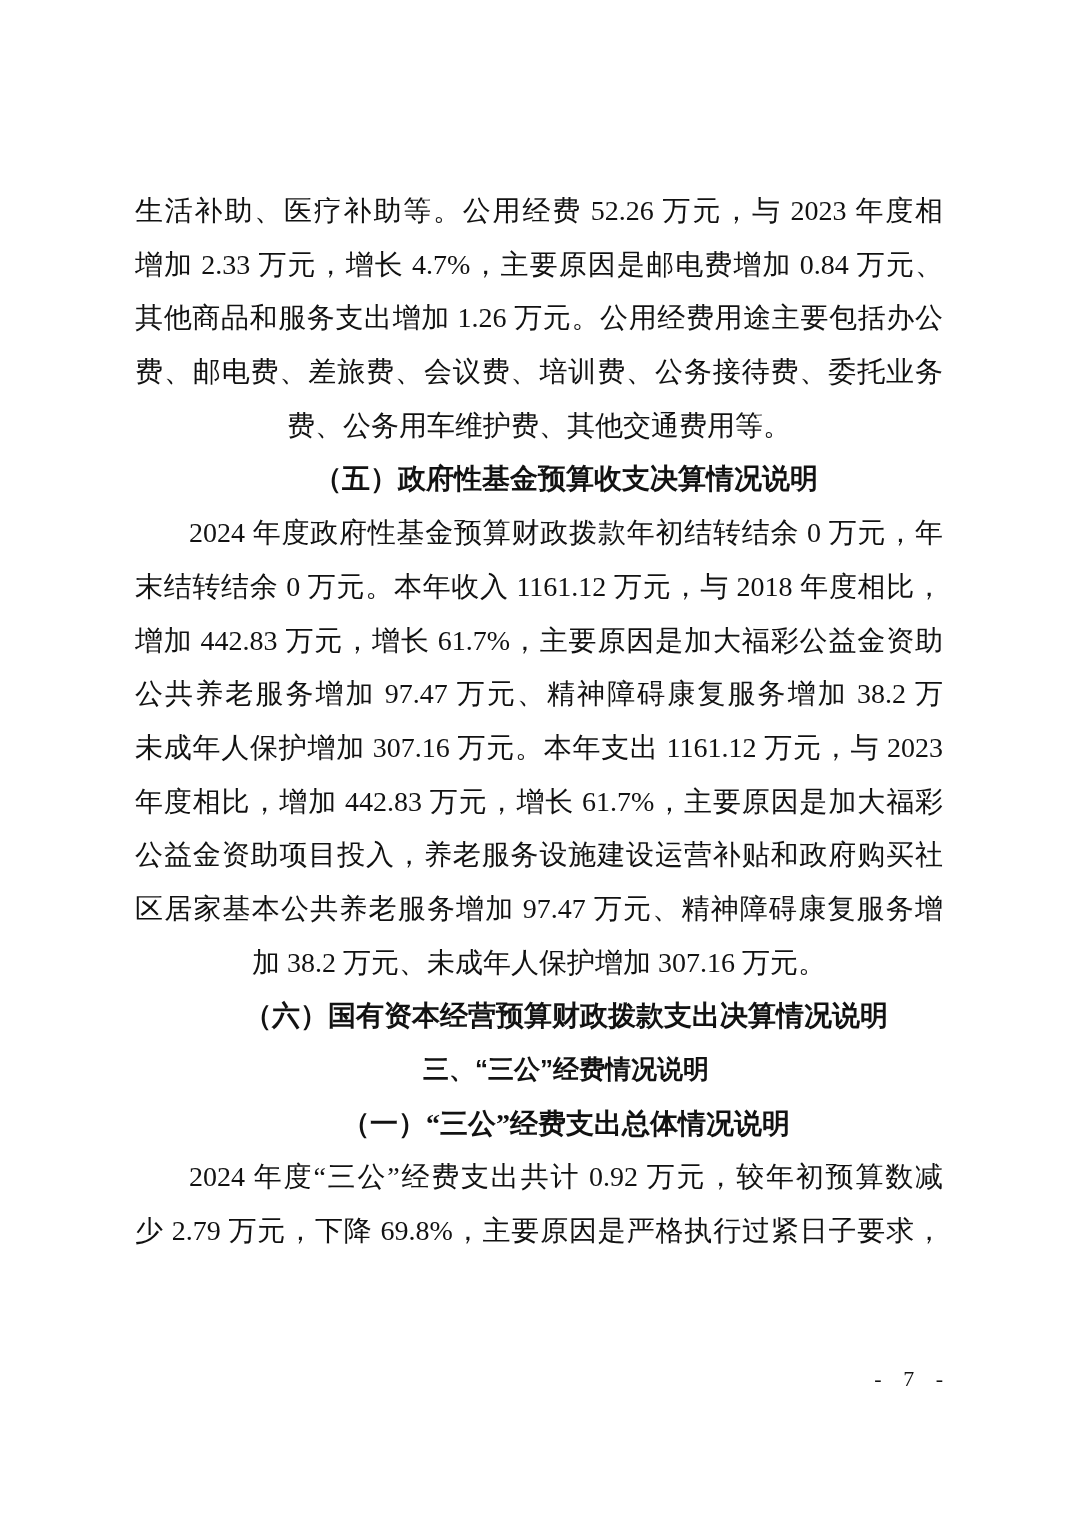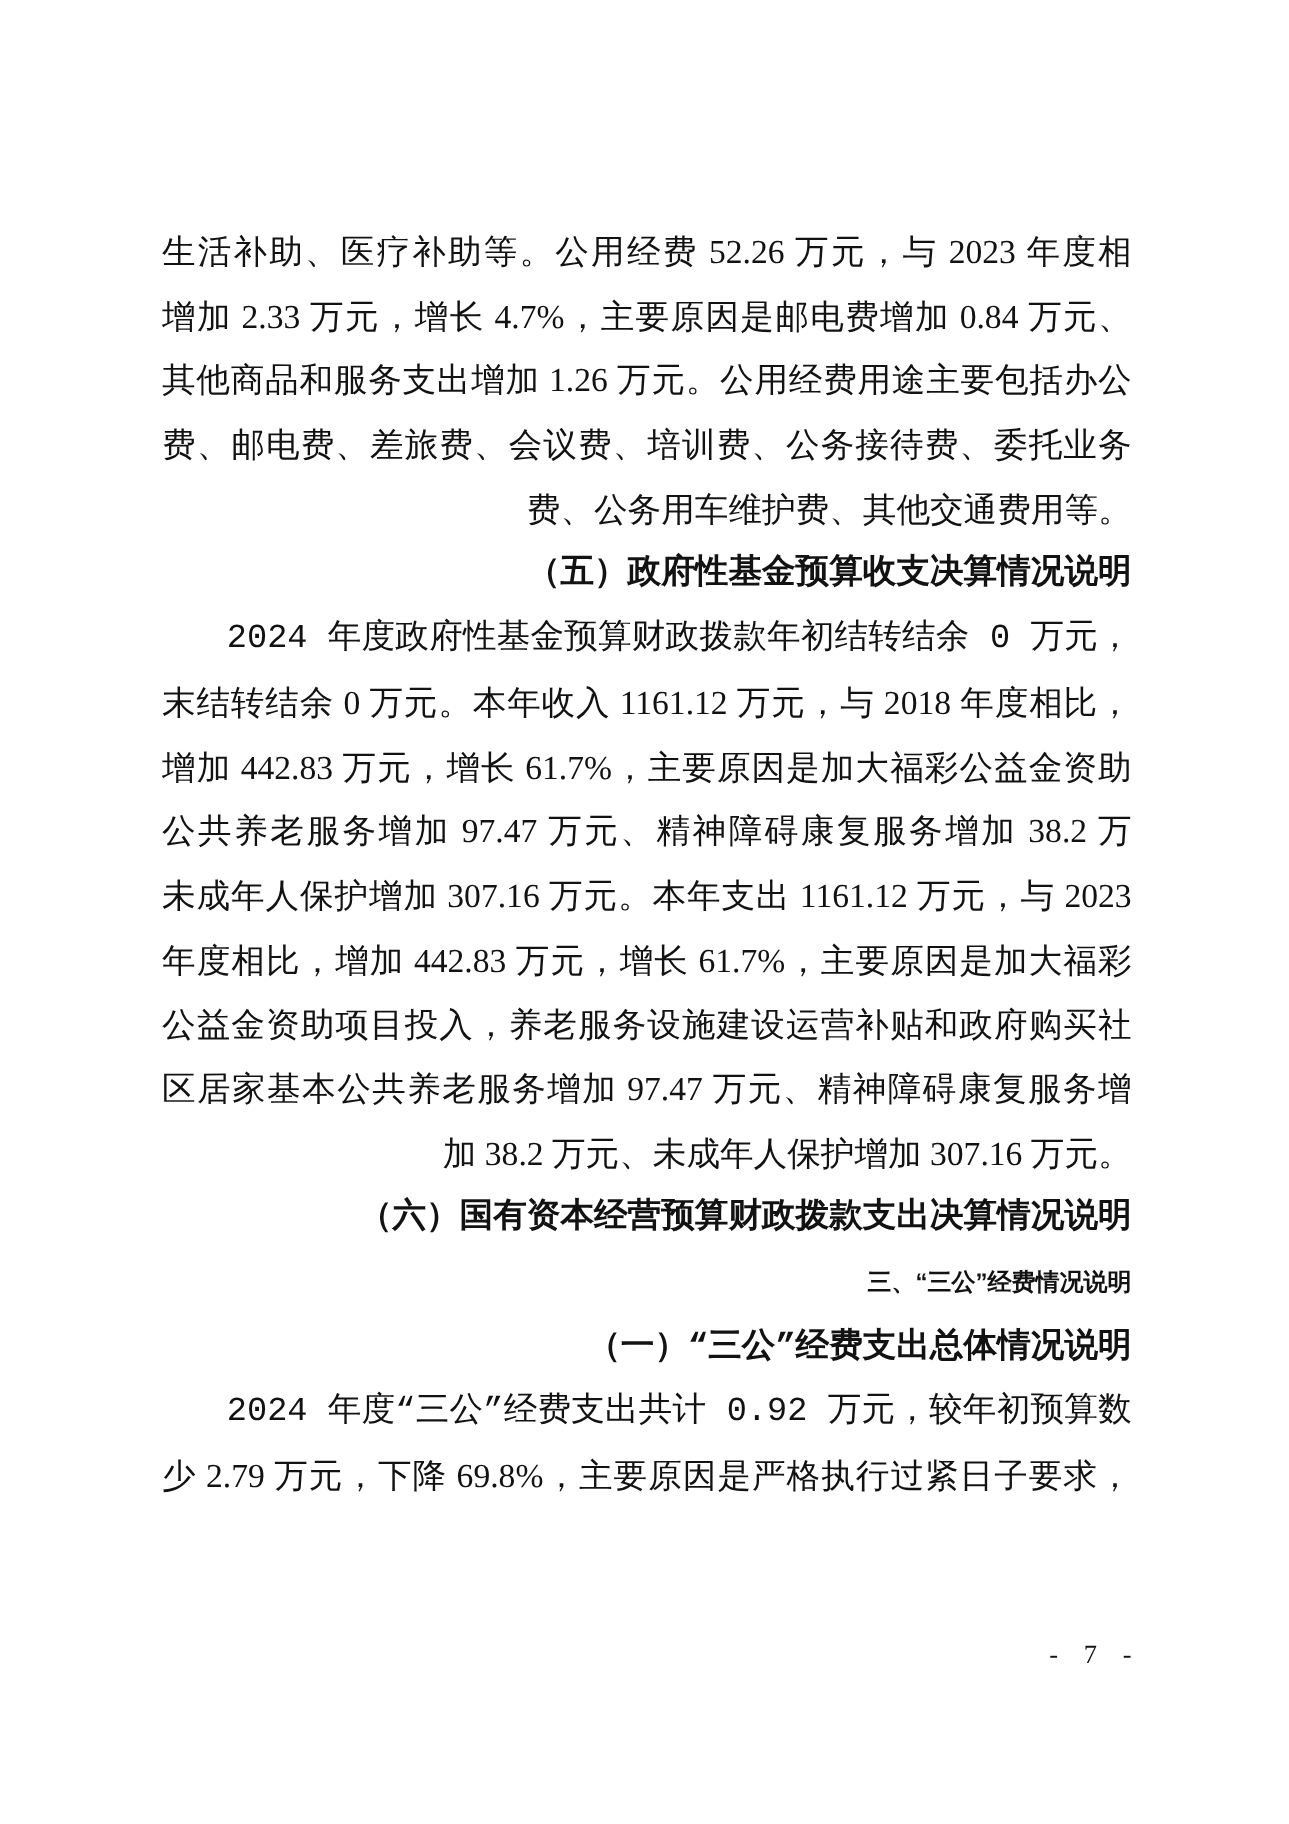--- a/index.html
+++ b/index.html
@@ -19,38 +19,37 @@
     left: 135px;
     top: 184px;
     width: 808px;
   }
   .line {
     font-family: "Liberation Serif", "DejaVu Serif", serif;
     font-size: 28px;
     line-height: 53.7px;
     height: 53.7px;
     color: #121212;
-    text-align: right;
+    text-align: center;
     overflow: hidden;
   }
   .line.justified {
     text-align: justify;
     text-align-last: justify;
   }
   .line.indent {
     padding-left: 54px;
-    font-family: Liberation Mono, monospace;
   }
   .line.heading-kai {
     font-weight: 600;
   }
   .line.heading-hei {
     font-family: "Liberation Sans", "DejaVu Sans", sans-serif;
     font-weight: 700;
-    font-size: 20px;
+    font-size: 26px;
   }
   .pagenum {
     position: absolute;
     top: 1366px;
     right: 127px;
     font-family: "Liberation Serif", "DejaVu Serif", serif;
     font-size: 22px;
     letter-spacing: 4px;
     word-spacing: 8px;
     color: #121212;

